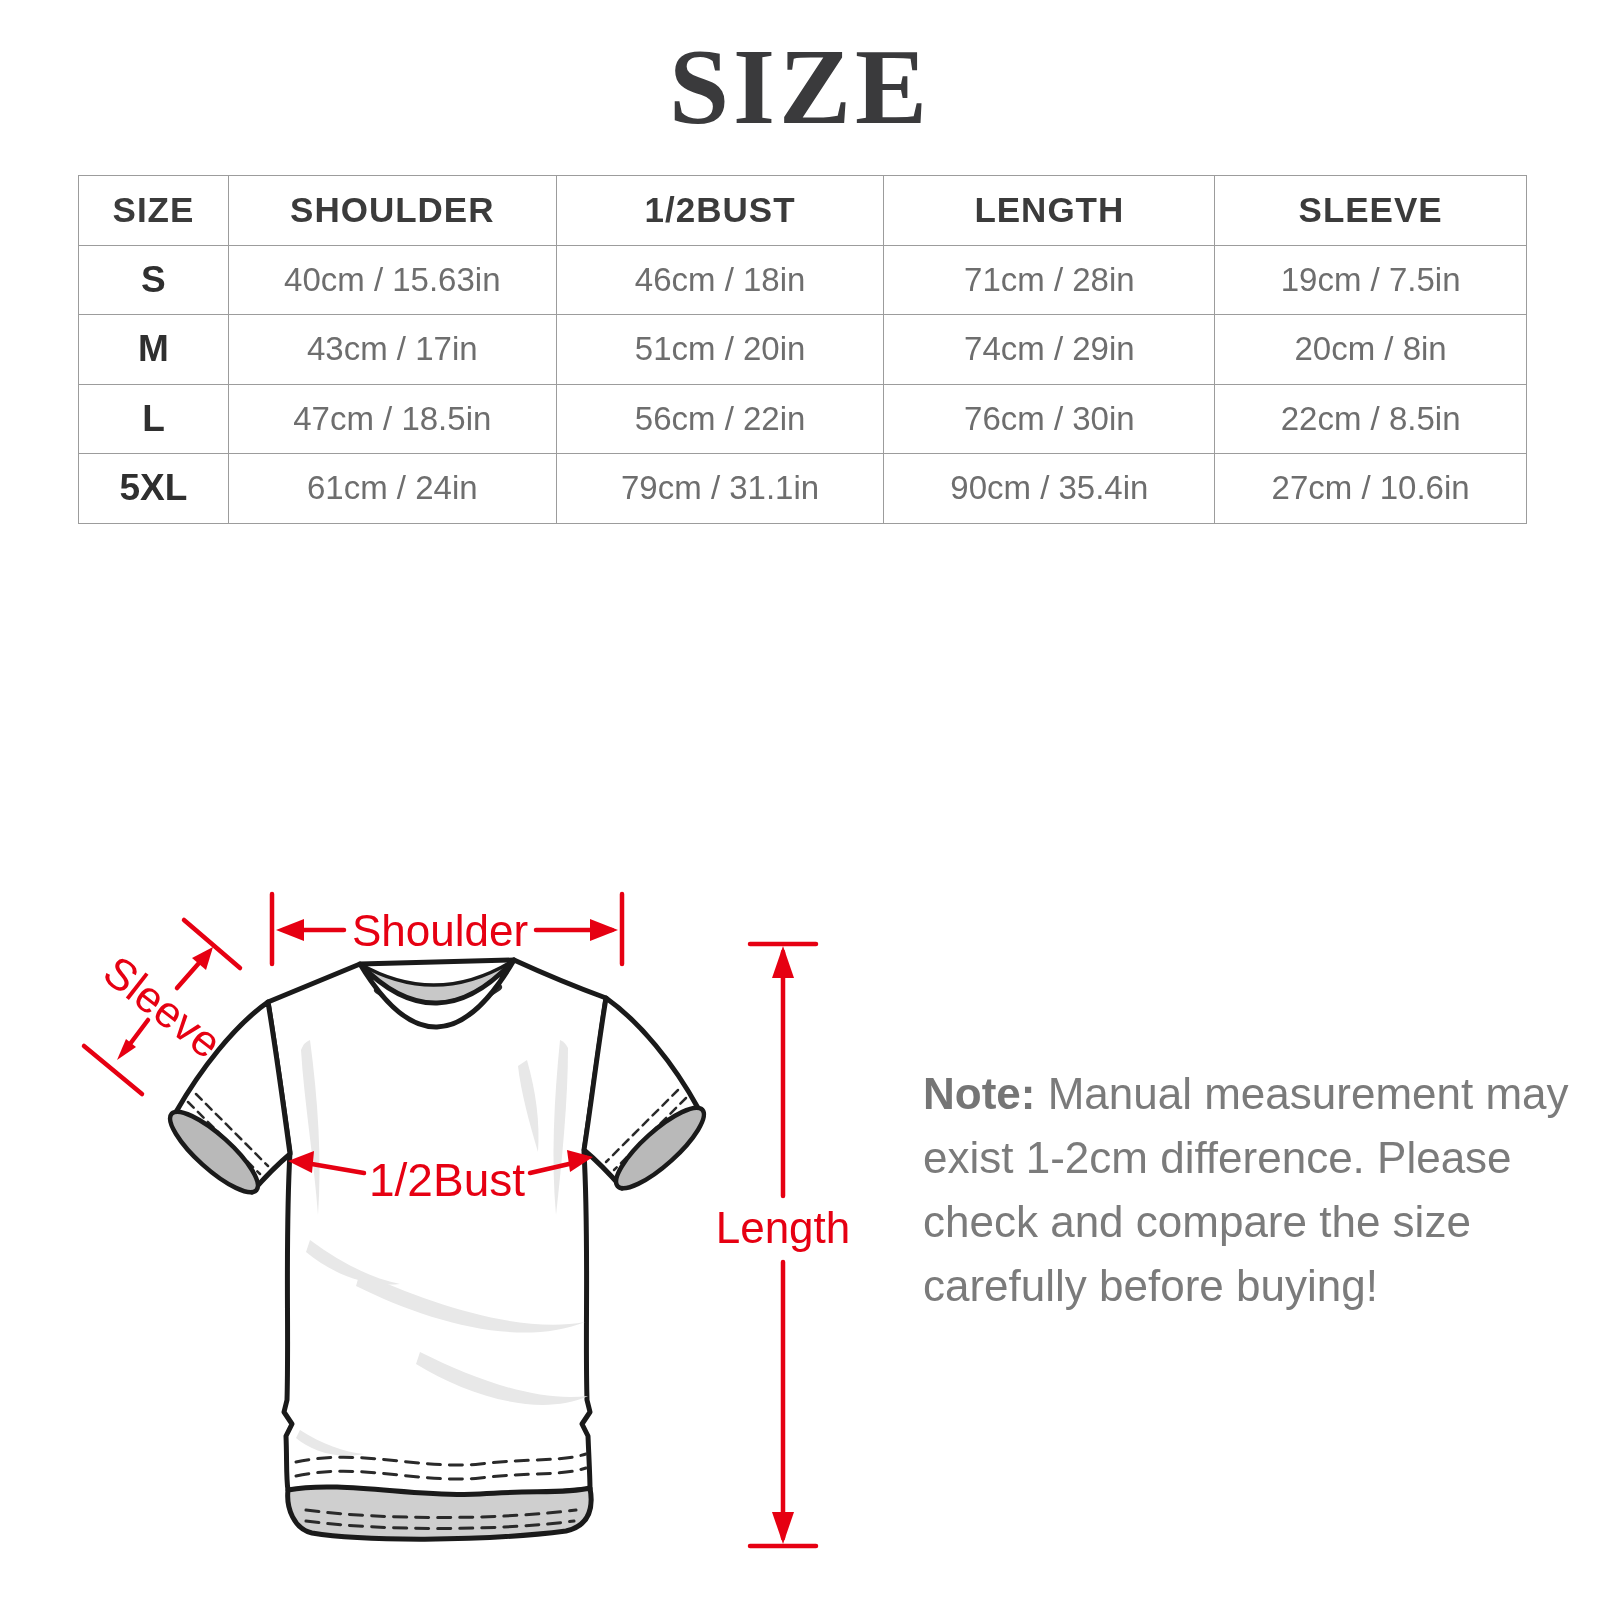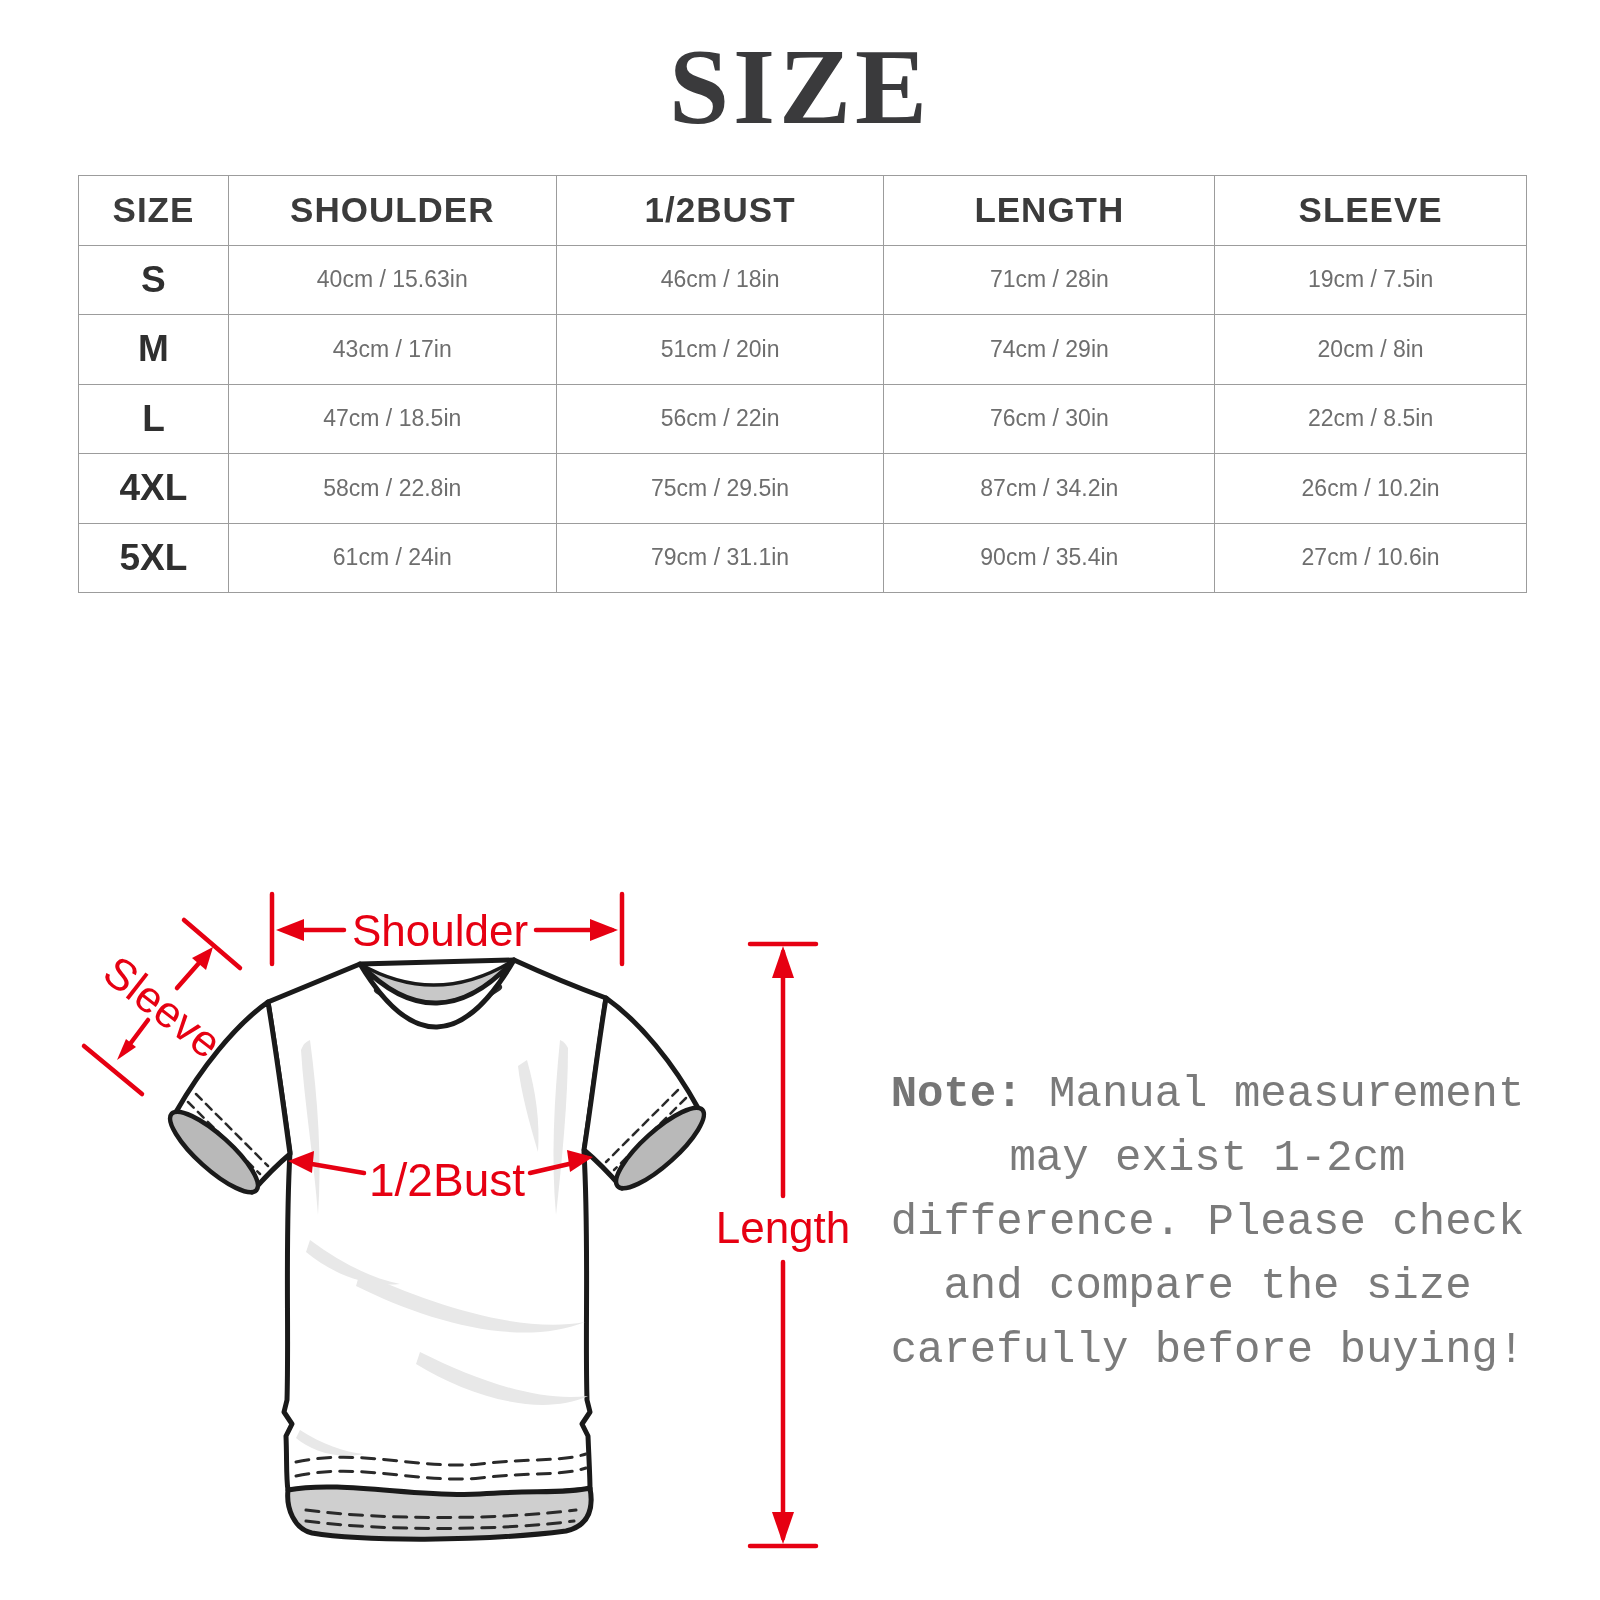--- a/index.html
+++ b/index.html
@@ -18,25 +18,25 @@
     border-collapse:collapse;table-layout:fixed;background:#fff;
   }
   table.size-table td,table.size-table th{
     border:1.5px solid #9c9c9c;height:68.5px;text-align:center;vertical-align:middle;
     padding:0;white-space:nowrap;overflow:hidden;
   }
   table.size-table th{
     font-size:35px;font-weight:700;color:#3b3b3b;letter-spacing:1px;
   }
   td.size-col{font-size:37px;font-weight:700;color:#2f2f2f;}
-  td.val-col{font-size:23px;font-weight:400;color:#6e6e6e;}
+  td.val-col{font-size:33px;font-weight:400;color:#6e6e6e;}
   .diagram-svg{position:absolute;left:0;top:0;width:1600px;height:1600px;}
   .note-block{
-    position:absolute;left:875px;top:1062px;width:665px;
-    font-size:44px;line-height:64px;color:#7b7b7b;text-align:center;font-family:Liberation Mono, monospace;
+    position:absolute;left:923px;top:1062px;width:665px;
+    font-size:44px;line-height:64px;color:#7b7b7b;text-align:left;
   }
   .note-block b{font-weight:700;color:#757575;}
 </style>
 </head>
 <body>
 
 <h1 class="page-title">SIZE</h1>
 
 <table class="size-table">
   <colgroup>
@@ -69,27 +69,20 @@
       <td class="val-col">51cm / 20in</td>
       <td class="val-col">74cm / 29in</td>
       <td class="val-col">20cm / 8in</td>
     </tr>
     <tr>
       <td class="size-col">L</td>
       <td class="val-col">47cm / 18.5in</td>
       <td class="val-col">56cm / 22in</td>
       <td class="val-col">76cm / 30in</td>
       <td class="val-col">22cm / 8.5in</td>
-    </tr>
-    <tr>
-      <td class="size-col">4XL</td>
-      <td class="val-col">58cm / 22.8in</td>
-      <td class="val-col">75cm / 29.5in</td>
-      <td class="val-col">87cm / 34.2in</td>
-      <td class="val-col">26cm / 10.2in</td>
     </tr>
     <tr>
       <td class="size-col">5XL</td>
       <td class="val-col">61cm / 24in</td>
       <td class="val-col">79cm / 31.1in</td>
       <td class="val-col">90cm / 35.4in</td>
       <td class="val-col">27cm / 10.6in</td>
     </tr>
   </tbody>
 </table>

